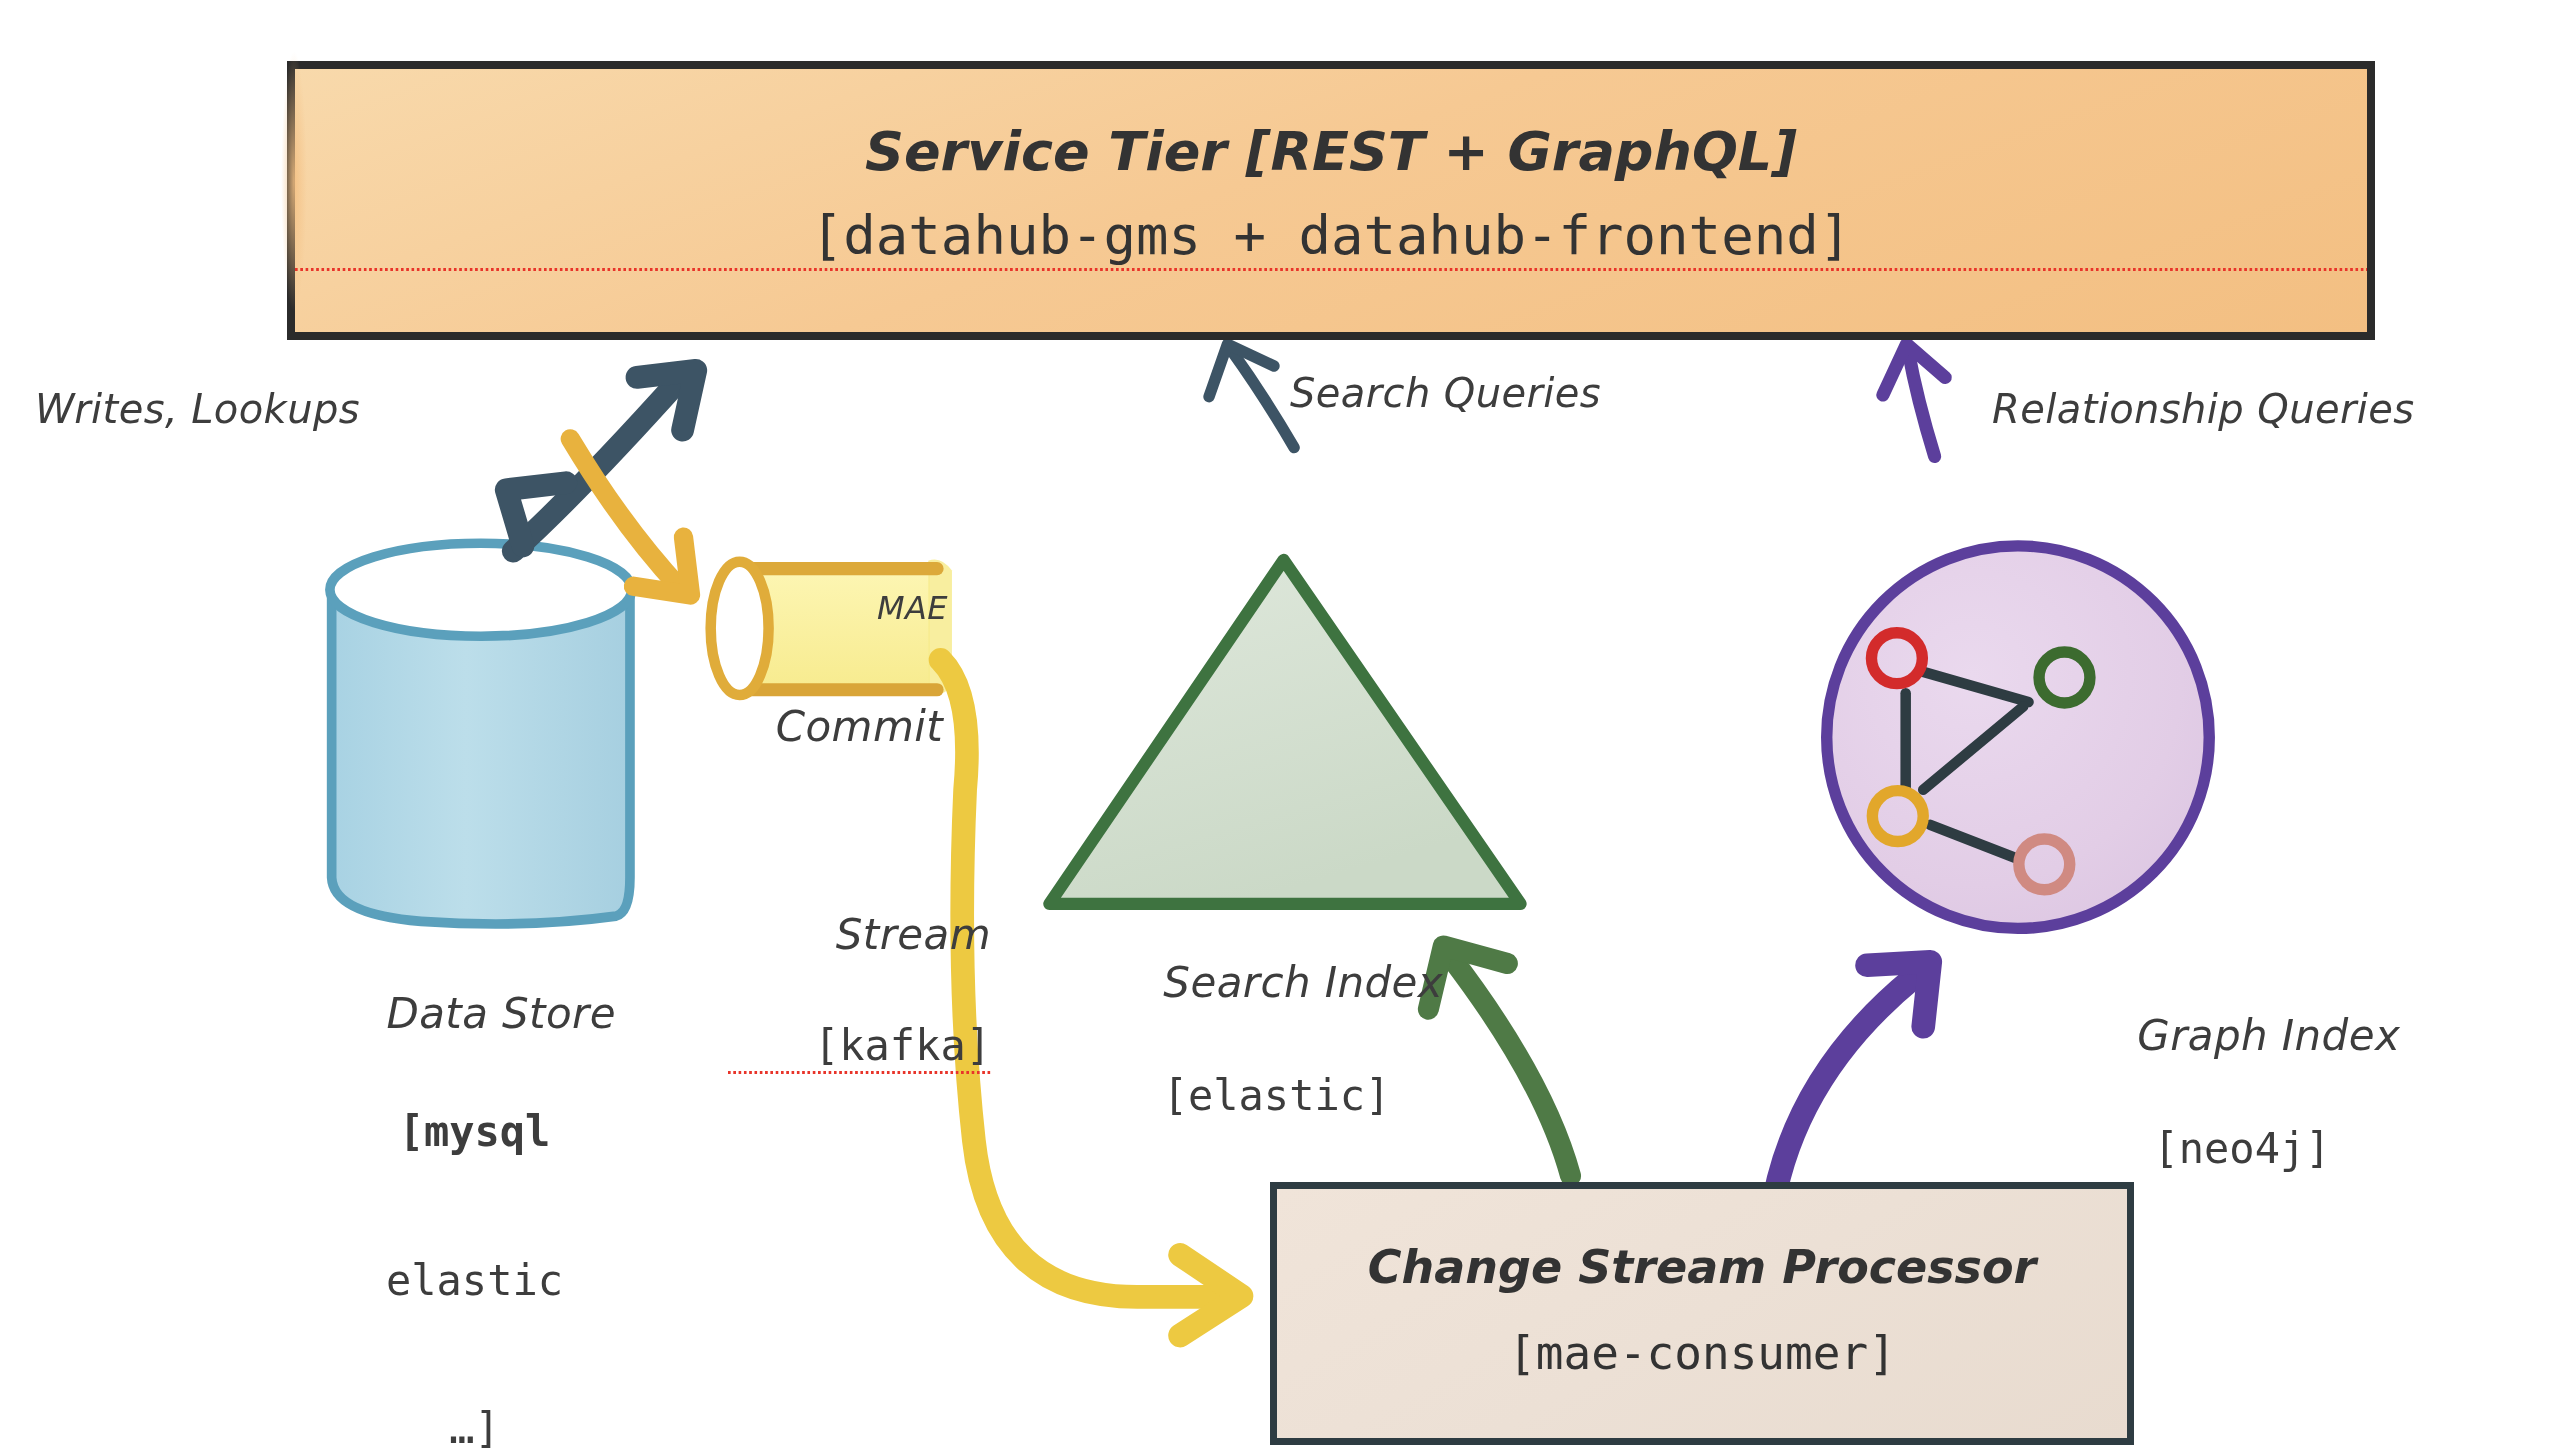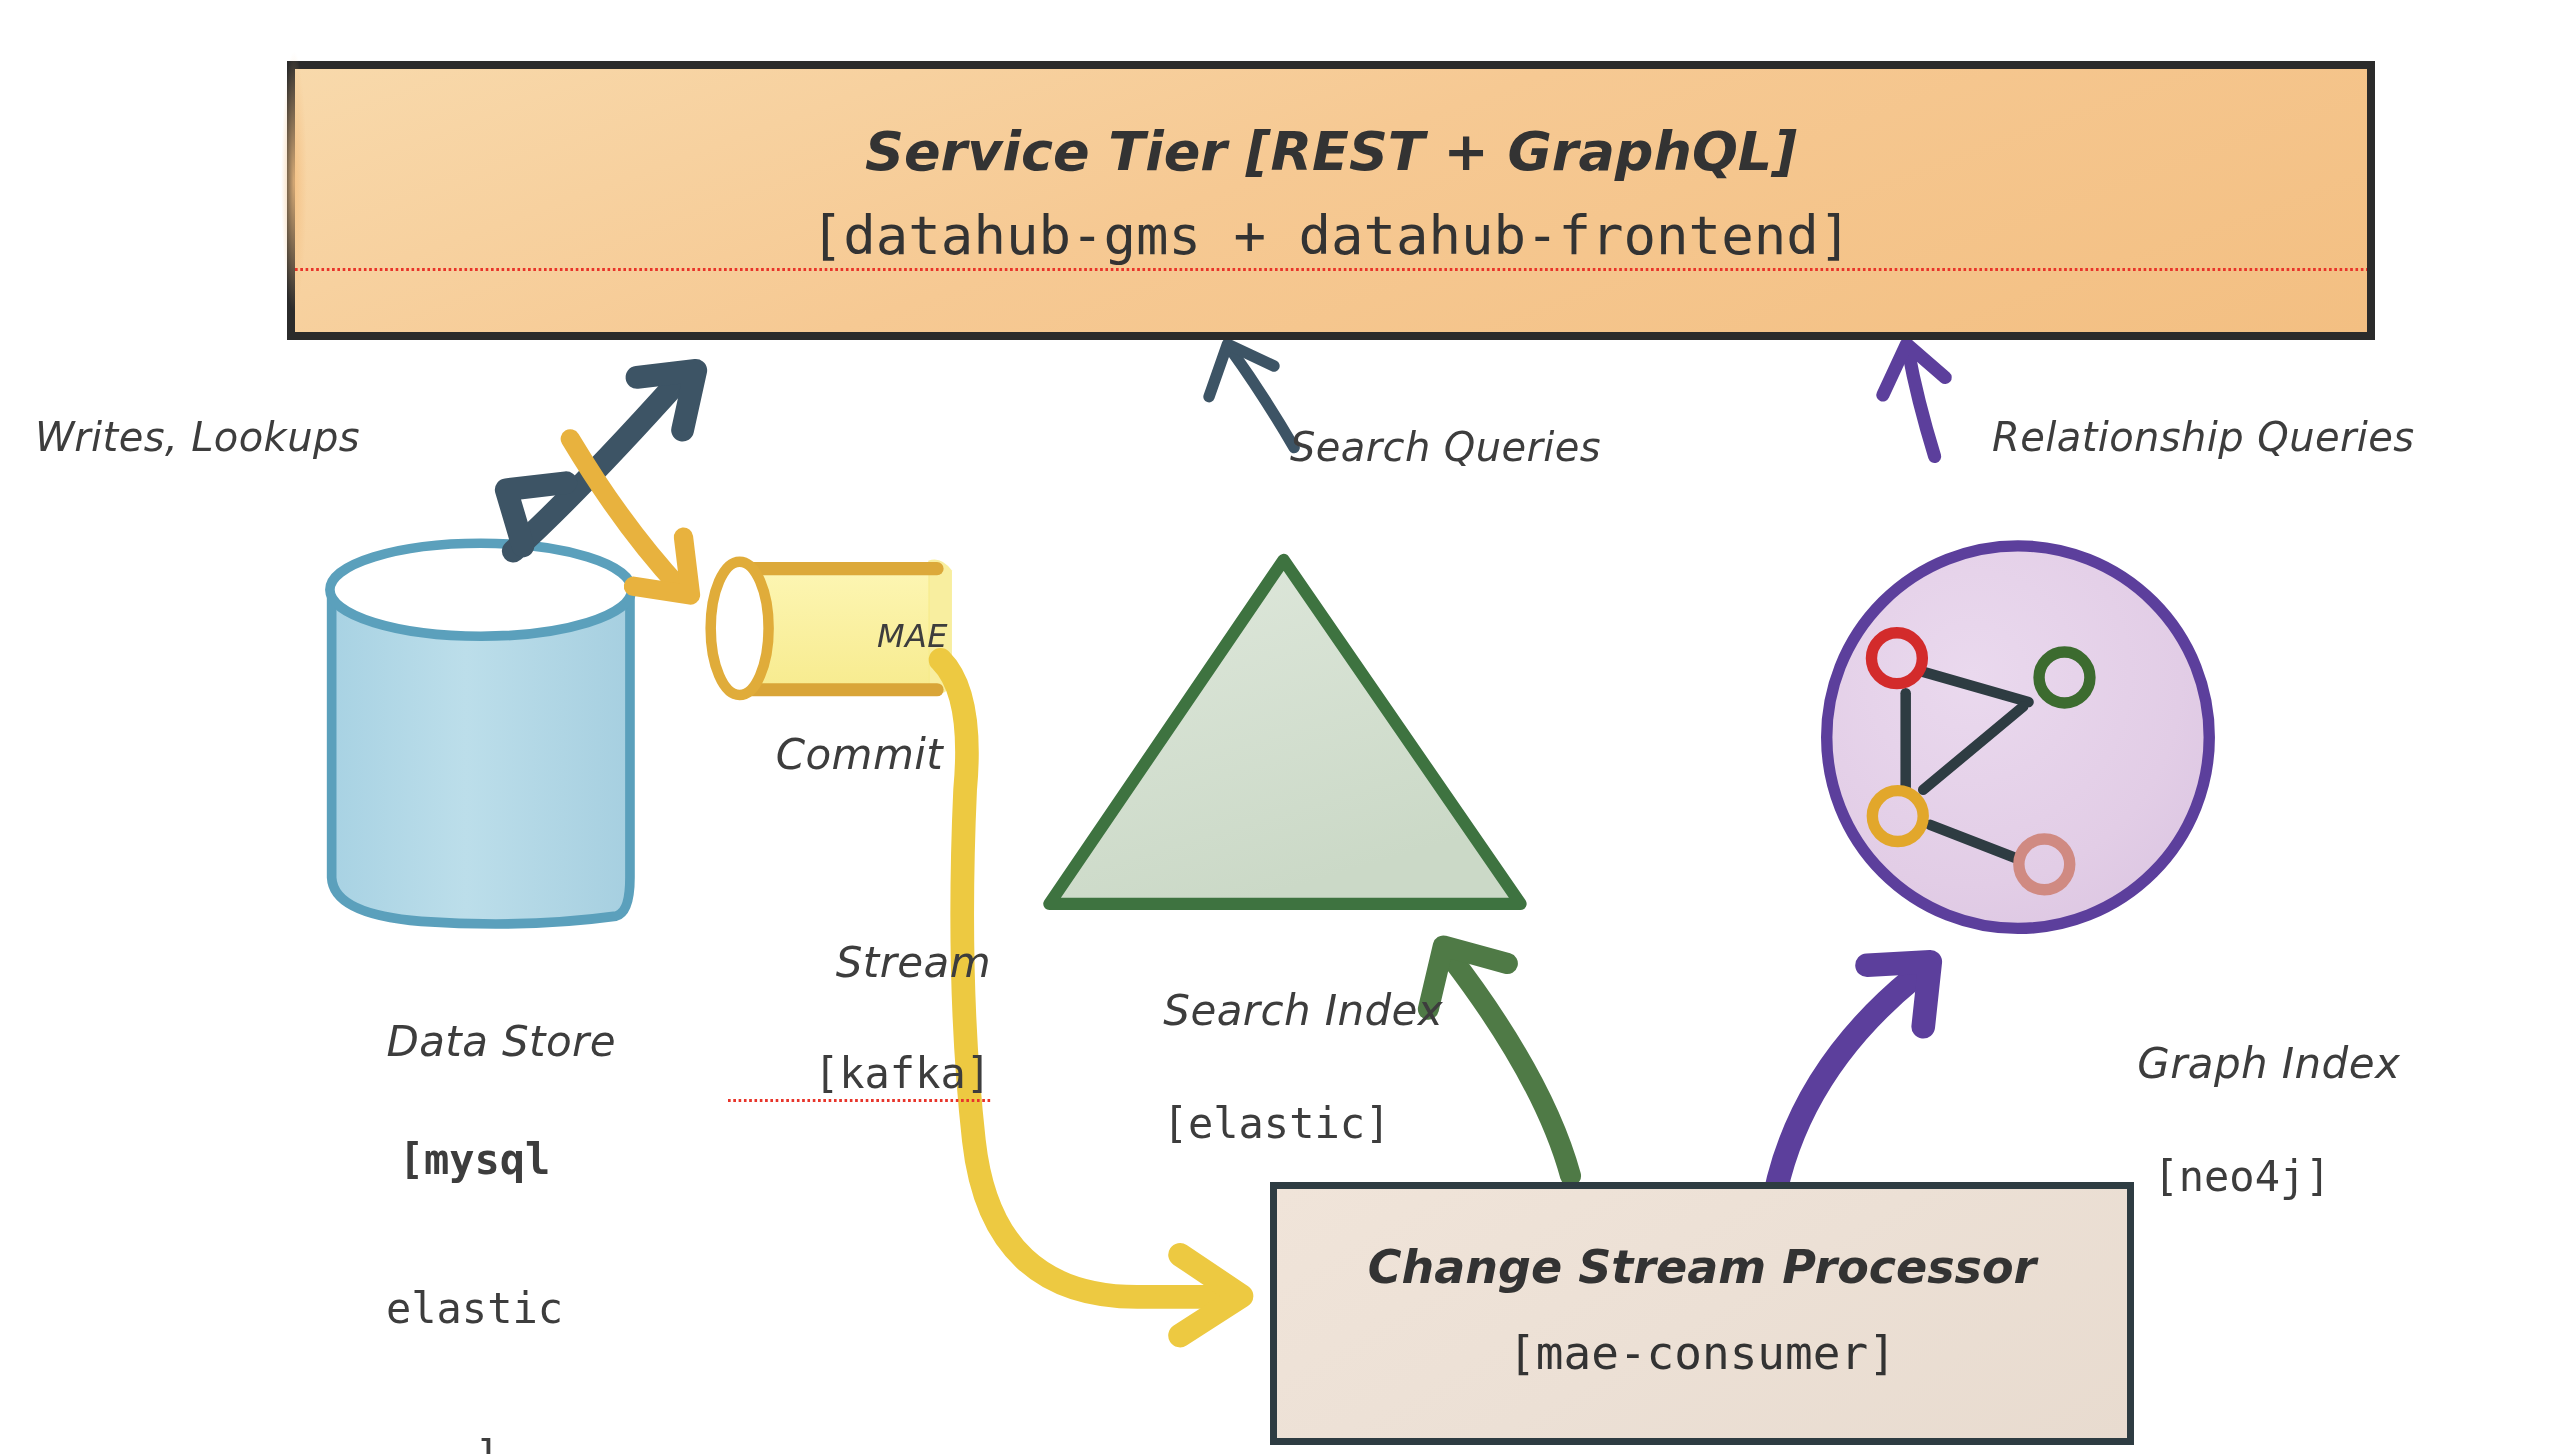--- a/index.html
+++ b/index.html
@@ -32,21 +32,20 @@
   .mono {
     font-family: "DejaVu Sans Mono", monospace;
     color: #3d3d3d;
     font-style: normal;
     letter-spacing: 0px;
   }
   .lbl {
     position: absolute;
     white-space: pre;
     line-height: 1.18;
-    margin-top: 28px;
   }
   .center { text-align: center; }
 
   .spell {
     background-image: repeating-linear-gradient(to right,
       #e8342a 0px, #e8342a 2.6px, transparent 2.6px, transparent 5.3px);
     background-repeat: repeat-x;
     background-position: 0 100%;
     background-size: 5.3px 2.6px;
     padding-bottom: 3.5px;
@@ -110,21 +109,21 @@
   .proc-line2 {
     display:block;
     font-size: 46px;
     font-family: "DejaVu Sans Mono", monospace;
     color: #333333;
     margin-top: 32px;
   }
 
   
   #lbl-writes      { left: 35px;   top: 386px;  font-size: 40px; }
-  #lbl-search-q    { left: 1290px; top: 396px;  font-size: 40px; }
+  #lbl-search-q    { left: 1290px; top: 370px;  font-size: 40px; }
   #lbl-rel-q       { left: 1992px; top: 386px;  font-size: 40px; }
   #lbl-mae         { left: 877px; top: 590px;  font-size: 32px; }
   #lbl-commit      { left: 728px;  top: 702px;  font-size: 42px; width: 263px; text-align:center;}
   #lbl-kafka       { left: 728px;  top: 860px;  font-size: 42px; width: 263px; text-align:right;}
   #lbl-datastore   { left: 290px;  top: 939px; width: 369px; font-size: 42px; }
   #lbl-searchidx   { left: 1066px; top: 908px; width: 421px; font-size: 42px; }
   #lbl-graphidx    { left: 2040px; top: 961px; width: 404px; font-size: 42px; }
   .sub-mono { font-size: 42px; display:block; }
 </style>
 </head>

